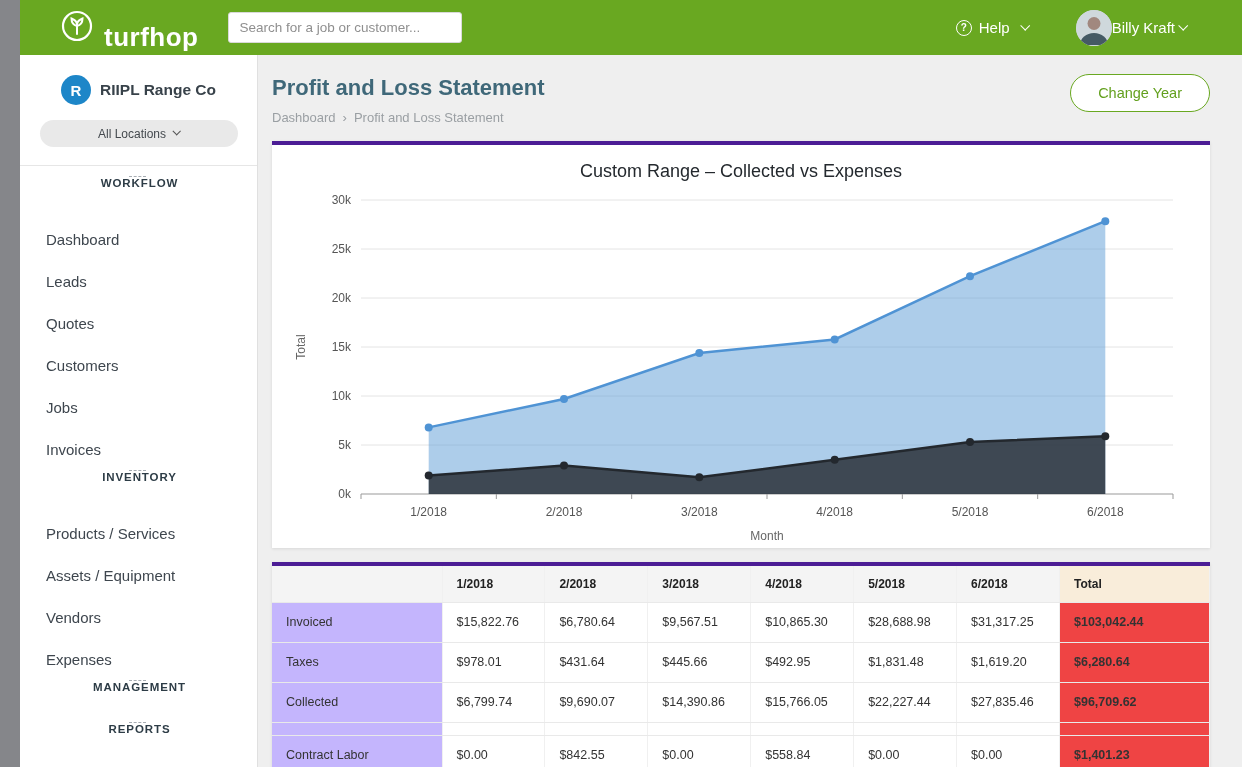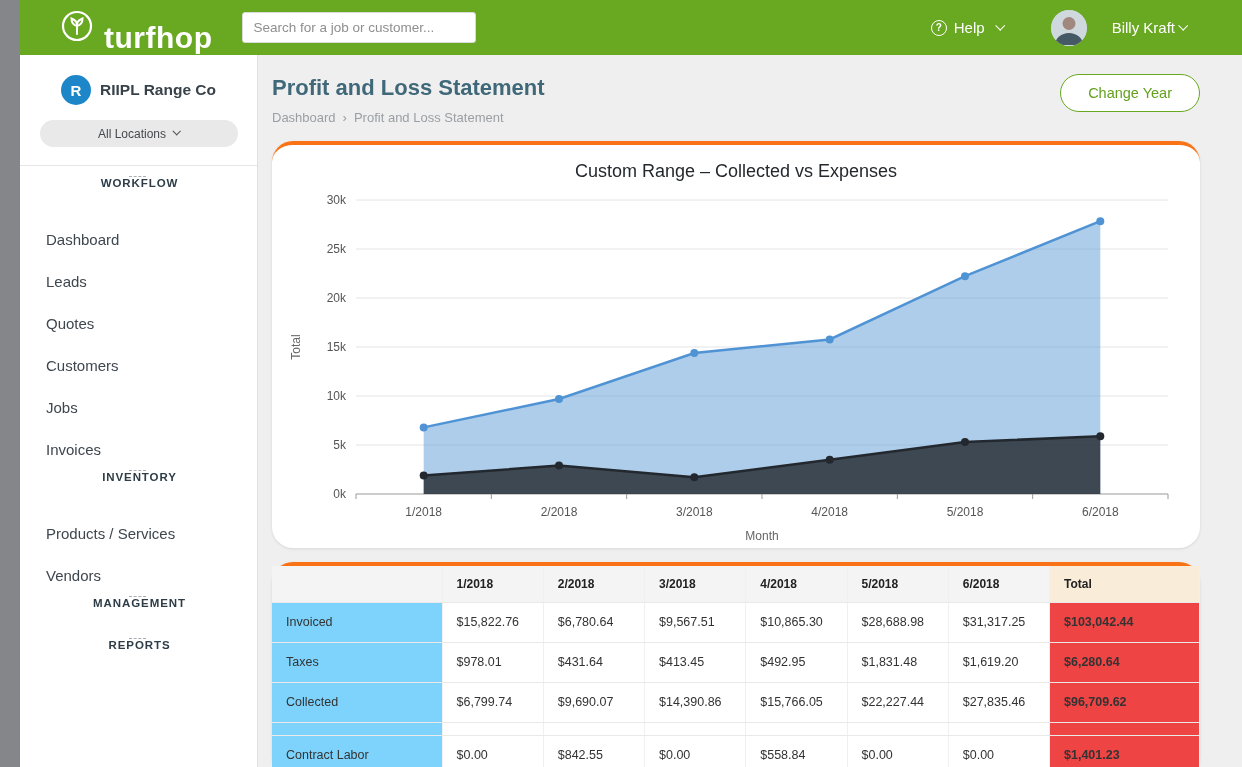--- a/index.html
+++ b/index.html
@@ -13,21 +13,21 @@
   
   .gutter { position:absolute; left:0; top:0; width:20px; height:767px; background:#85868a; }
 
   
   .topbar {
     position:absolute; left:20px; top:0; right:0; height:55px;
     background:#69a821; display:flex; align-items:center;
     padding:0 56px 0 40px; color:#fff;
   }
   .logo { display:flex; align-items:center; gap:10px; }
-  .logo-text { font-size:30px; font-weight:700; letter-spacing:0.5px; color:#fff;margin-top:20px; }
+  .logo-text { font-size:26px; font-weight:700; letter-spacing:0.5px; color:#fff;margin-top:20px; }
   .search-wrap { margin-left:30px; }
   .search-input {
     width:234px; height:31px; border:1px solid #d9d9d9; border-radius:3px;
     padding:0 10px; font-size:13.5px; color:#b91c1c; outline:none;
     font-family:"Liberation Sans", sans-serif;
   }
   .search-input::placeholder { color:#8f8f8f; }
   .topbar-spacer { flex:1; }
   .help-group { display:flex; align-items:center; gap:7px; cursor:pointer; font-size:15px; }
   .qmark {
@@ -37,21 +37,21 @@
   }
   .chev {
     display:inline-block; width:7px; height:7px;
     border-right:1.8px solid #fff; border-bottom:1.8px solid #fff;
     transform:rotate(45deg) translateY(-1px); margin-left:4px; margin-top:-3px;
   }
   .avatar {
     width:36px; height:36px; border-radius:50%; overflow:hidden; margin-left:48px;
     flex:0 0 auto; cursor:pointer; background:#cfd8dc;
   }
-  .user-name { margin-left:25px; font-size:15px; cursor:pointer; }
+  .user-name { margin-left:0; font-size:15px; cursor:pointer; }
 
   
   .sidebar {
     position:absolute; left:20px; top:55px; width:238px; bottom:0;
     background:#fff; border-right:1px solid #e0e0e0; overflow:hidden;
   }
   .sidebar-head { padding:20px 16px 18px; border-bottom:1px solid #e6e6e6; }
   .company-row { display:flex; align-items:center; justify-content:center; gap:9px; }
   .company-badge {
     width:30px; height:30px; border-radius:50%; background:#1d86c8; color:#fff;
@@ -75,54 +75,53 @@
   .nav-section { padding-left:2px;flex-direction:column; }
   .tree-dash { width:17px; height:0; border-top:1px dashed #a7adb3; margin-right:5px; }
   .nav-section .label {
     font-size:11.5px; font-weight:700; letter-spacing:0.08em; color:#2d3c46;
   }
   .nav-item { padding-left:26px; font-size:15px; color:#3e464e; }
 
   
   .main {
     position:absolute; left:258px; top:55px; right:0; bottom:0;
-    background:#efefef; padding:0 42px 0 14px; overflow:hidden;
+    background:#efefef; padding:0 32px 0 14px; overflow:hidden;
   }
   .page-header { position:relative; padding-top:20px; }
   .page-title { font-size:22px; font-weight:700; color:#3f6879; }
   .breadcrumb { margin-top:9px; font-size:13px; color:#9a9fa3; display:flex; align-items:center; }
   .crumb-link { cursor:pointer; }
   .crumb-sep { padding:0 7px; }
   .change-year-btn {
     position:absolute; right:0; top:19px; height:38px; padding:0 27px;
     border:1.5px solid #69a821; border-radius:19px; background:#fff;
     color:#63a01e; font-size:14.5px; cursor:pointer;
     font-family:"Liberation Sans", sans-serif;
   }
 
   .card {
-    background:#fff; border-top:4px solid #f97316;
+    background:#fff; border-top:4px solid #4c1d95;
     box-shadow:0 1px 3px rgba(0,0,0,0.10);
-    border-radius:21px;
   }
   .chart-card { margin-top:16px; padding:16px 8px 2px; }
   .chart-title { text-align:center; font-size:18px; color:#24292e; margin-bottom:6px; }
   .chart-svg { display:block; margin:0 auto; font-family:"Liberation Sans", sans-serif; }
   .chart-svg .tick { font-size:12px; fill:#555; }
   .chart-svg .axis-label { font-size:12px; fill:#666; }
 
   .table-card { margin-top:14px; padding:0; }
   table.pl-table { width:100%; border-collapse:collapse; table-layout:fixed; }
   .pl-table th, .pl-table td {
     padding:0 14px; height:40px; text-align:left; font-size:12.5px; color:#333;
     border-bottom:1px solid #e9e9e9; border-right:1px solid #f0f0f0;
     white-space:nowrap; overflow:hidden;
   }
   .pl-table thead th { height:36px; background:#f4f4f4; font-weight:700; font-size:12px; color:#222; }
-  .pl-table td.label-col { background:#7dd3fc; }
+  .pl-table td.label-col { background:#c4b5fd; }
   .pl-table td.total-col { background:#ef4444; font-weight:700; }
   .pl-table thead th.total-col { background:#f9edda; }
   .pl-table tr.spacer-row td { height:13px; padding:0; }
 </style>
 </head>
 <body>
 
 <div class="gutter"></div>
 
 <header class="topbar">
@@ -183,21 +182,23 @@
       <div class="nav-row nav-item">Leads</div>
       <div class="nav-row nav-item">Quotes</div>
       <div class="nav-row nav-item">Customers</div>
       <div class="nav-row nav-item">Jobs</div>
       <div class="nav-row nav-item">Invoices</div>
       <div class="nav-row nav-section">
         <span class="tree-dash"></span>
         <span class="label">INVENTORY</span>
       </div>
       <div class="nav-row nav-item">Products / Services</div>
+      <div class="nav-row nav-item">Assets / Equipment</div>
       <div class="nav-row nav-item">Vendors</div>
+      <div class="nav-row nav-item">Expenses</div>
       <div class="nav-row nav-section">
         <span class="tree-dash"></span>
         <span class="label">MANAGEMENT</span>
       </div>
       <div class="nav-row nav-section">
         <span class="tree-dash"></span>
         <span class="label">REPORTS</span>
       </div>
       <div class="nav-row nav-section"></div>
     </nav>
@@ -298,21 +299,21 @@
             <td>$9,567.51</td>
             <td>$10,865.30</td>
             <td>$28,688.98</td>
             <td>$31,317.25</td>
             <td class="total-col">$103,042.44</td>
           </tr>
           <tr>
             <td class="label-col">Taxes</td>
             <td>$978.01</td>
             <td>$431.64</td>
-            <td>$413.45</td>
+            <td>$445.66</td>
             <td>$492.95</td>
             <td>$1,831.48</td>
             <td>$1,619.20</td>
             <td class="total-col">$6,280.64</td>
           </tr>
           <tr>
             <td class="label-col">Collected</td>
             <td>$6,799.74</td>
             <td>$9,690.07</td>
             <td>$14,390.86</td>

